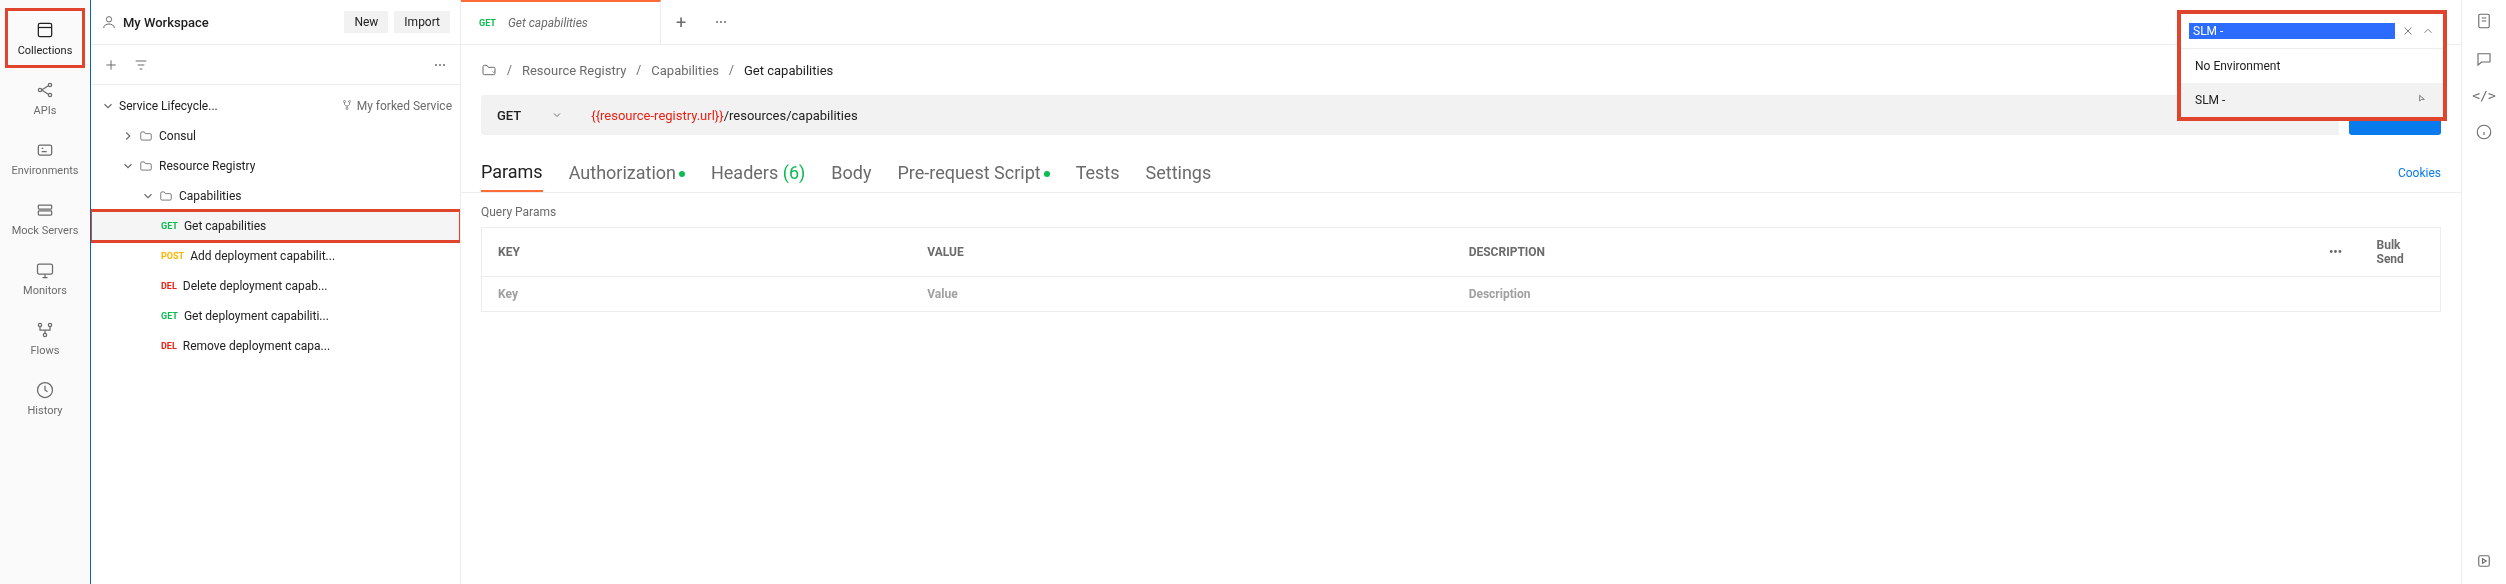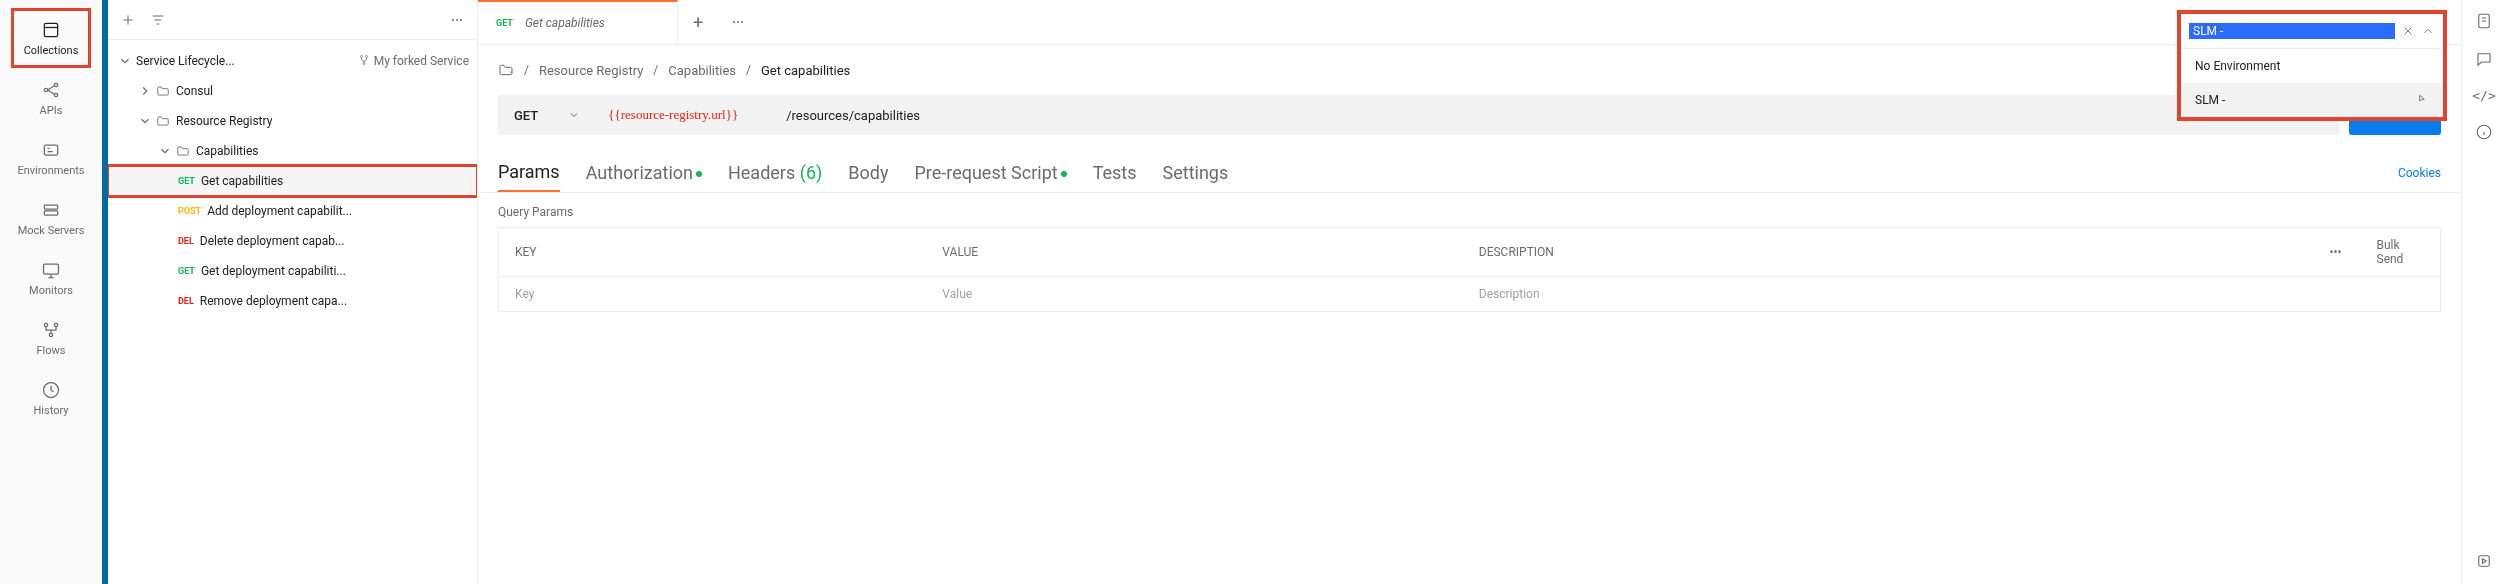--- a/index.html
+++ b/index.html
@@ -1,21 +1,21 @@
 <!DOCTYPE html>
 <html><head>
 <meta charset="utf-8">
 <style>
 * { box-sizing: border-box; margin: 0; padding: 0; font-family: -apple-system, BlinkMacSystemFont, "Segoe UI", Roboto, sans-serif; }
 body { font-size: 12px; color: #212121; background: #fff; overflow: hidden; }
 
 .app { display: flex; height: 584px; width: 2506px; }
 
 
-.left-rail { width: 108px; border-right: 6px solid #0369a1; background: #fafafa; display: flex; flex-direction: column; align-items: center; padding-top: 8px; }
+.left-rail { width: 91px; border-right: 1px solid #0369a1; background: #fafafa; display: flex; flex-direction: column; align-items: center; padding-top: 8px; }
 .left-rail-item { display: flex; flex-direction: column; align-items: center; justify-content: center; width: 80px; height: 60px; cursor: pointer; color: #6b6b6b; font-size: 11px; gap: 4px; border-radius: 4px; }
 .left-rail-item.active { border: 3px solid #e1442d; border-radius: 0; color: #212121; }
 .left-rail-item svg { width: 20px; height: 20px; stroke: currentColor; fill: none; stroke-width: 1.5; }
 
 
 .sidebar { width: 370px; border-right: 1px solid #ededed; display: flex; flex-direction: column; }
 .sidebar-header { display: flex; align-items: center; height: 45px; padding: 0 10px; border-bottom: 1px solid #ededed; }
 .ws-label { display: flex; align-items: center; gap: 6px; font-size: 13px; font-weight: 500; flex: 1; }
 .ws-label svg { width: 16px; height: 16px; stroke: #6b6b6b; fill: none; stroke-width: 1.5; }
 .btn { padding: 4px 10px; background: #f2f2f2; border: none; font-size: 12px; color: #212121; cursor: pointer; margin-left: 6px; }
@@ -51,34 +51,34 @@
 
 .breadcrumb-row { display: flex; align-items: center; height: 50px; padding: 0 20px; gap: 10px; }
 .breadcrumb-row svg { width: 16px; height: 16px; stroke: #6b6b6b; fill: none; stroke-width: 1.5; }
 .crumb { color: #6b6b6b; font-size: 13px; cursor: pointer; }
 .crumb.last { color: #212121; }
 .crumb-sep { color: #6b6b6b; }
 
 .url-row { display: flex; align-items: center; padding: 0 20px; gap: 0; }
 .method-select { display: flex; align-items: center; background: #f2f2f2; height: 40px; padding: 0 16px; font-size: 13px; font-weight: 500; cursor: pointer; gap: 30px; border-radius: 3px 0 0 3px; }
 .url-input { flex: 1; height: 40px; background: #f2f2f2; border: none; padding: 0 12px; font-size: 13px; display: flex; align-items: center; }
-.url-var { color: #eb2013; font-family: Liberation Serif, serif; }
-.url-path { color: #212121; margin-left: 48px; }
+.url-var { color: #eb2013; }
+.url-path { color: #212121; }
 .send-btn { height: 40px; padding: 0 30px; background: #097bed; color: #fff; border: none; font-size: 14px; font-weight: 500; cursor: pointer; margin-left: 10px; border-radius: 3px; }
 
 .req-tabs { display: flex; align-items: center; padding: 0 20px; margin-top: 18px; border-bottom: 1px solid #ededed; }
 .req-tab { padding: 8px 0; margin-right: 26px; font-size: 18px; color: #6b6b6b; cursor: pointer; position: relative; }
 .req-tab.active { color: #212121; border-bottom: 2px solid #ff6c37; }
 .dot-green { display: inline-block; width: 6px; height: 6px; background: #0cbb52; border-radius: 50%; margin-left: 3px; vertical-align: middle; }
 .count-green { color: #0cbb52; }
 .cookies-link { margin-left: auto; color: #097bed; cursor: pointer; }
 
 .section-title { font-size: 12px; color: #6b6b6b; padding: 12px 20px 8px; }
 .params-table { width: calc(100% - 40px); margin: 0 20px; border: 1px solid #ededed; border-collapse: collapse; }
-.params-table th, .params-table td { text-align: left; padding: 10px 16px; font-size: 12px; font-weight: normal; border-bottom: 1px solid #ededed; }
+.params-table th, .params-table td { text-align: left; padding: 10px 16px; font-size: 12px; font-weight: bold; border-bottom: 1px solid #ededed; }
 .params-table th { color: #6b6b6b; }
 .params-table td { color: #a0a0a0; }
 .params-table .actions-col { width: 50px; text-align: center; }
 .bulk-edit { width: 80px; text-align: right; color: #6b6b6b; cursor: pointer; }
 
 
 .env-box { position: absolute; top: 10px; right: 14px; width: 270px; border: 4px solid #e1442d; background: #fff; z-index: 10; }
 .env-head { display: flex; align-items: center; height: 34px; padding: 0 8px; gap: 6px; }
 .env-sel { flex: 1; background: #2b6cff; color: #fff; font-size: 12px; padding: 1px 4px; }
 .env-head svg { width: 14px; height: 14px; stroke: #6b6b6b; fill: none; stroke-width: 1.5; cursor: pointer; }
@@ -147,20 +147,31 @@
     <div class="left-rail-item">
       <svg viewBox="0 0 24 24">
           <circle cx="12" cy="12" r="9"></circle>
           <path d="M12 7v5l3 2"></path>
         </svg>
       <span>History</span>
     </div>
   </div>
 
   <div class="sidebar">
+    <div class="sidebar-header">
+      <div class="ws-label">
+        <svg viewBox="0 0 24 24">
+            <circle cx="12" cy="8" r="4"></circle>
+            <path d="M4 21c0-4 4-6 8-6s8 2 8 6"></path>
+          </svg>
+        <span>My Workspace</span>
+      </div>
+      <button class="btn">New</button>
+      <button class="btn">Import</button>
+    </div>
     <div class="sidebar-tools">
       <svg viewBox="0 0 24 24">
           <path d="M12 5v14M5 12h14"></path>
         </svg>
       <svg viewBox="0 0 24 24">
           <path d="M4 6h16M7 12h10M10 18h4"></path>
         </svg>
       <svg class="dots" viewBox="0 0 24 24">
           <circle cx="6" cy="12" r="1"></circle>
           <circle cx="12" cy="12" r="1"></circle>

